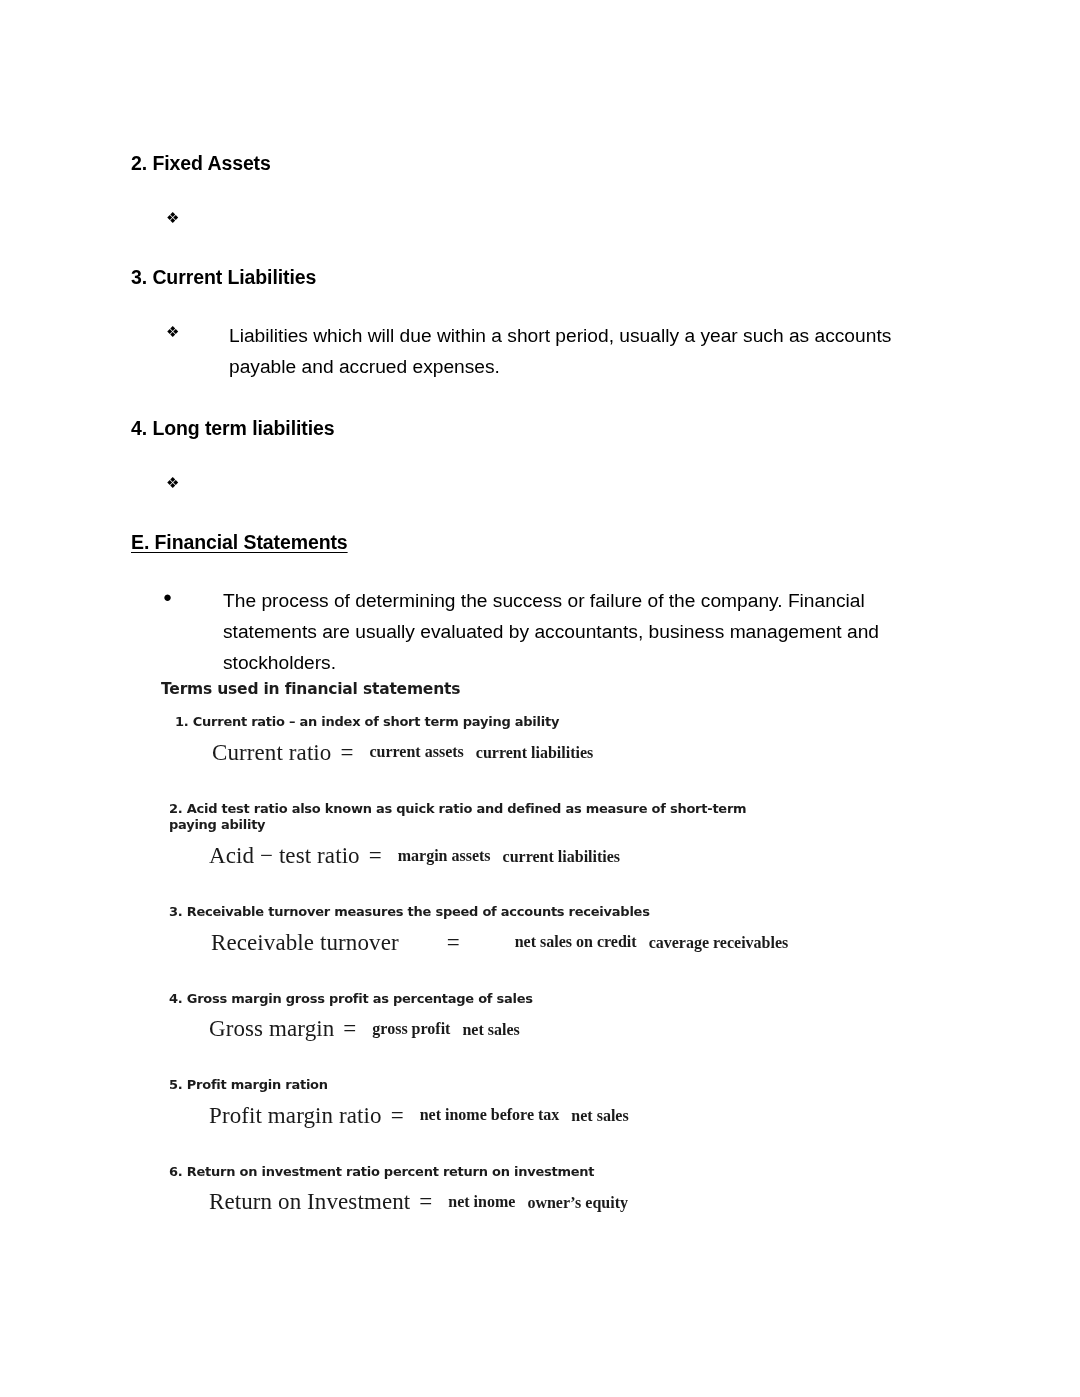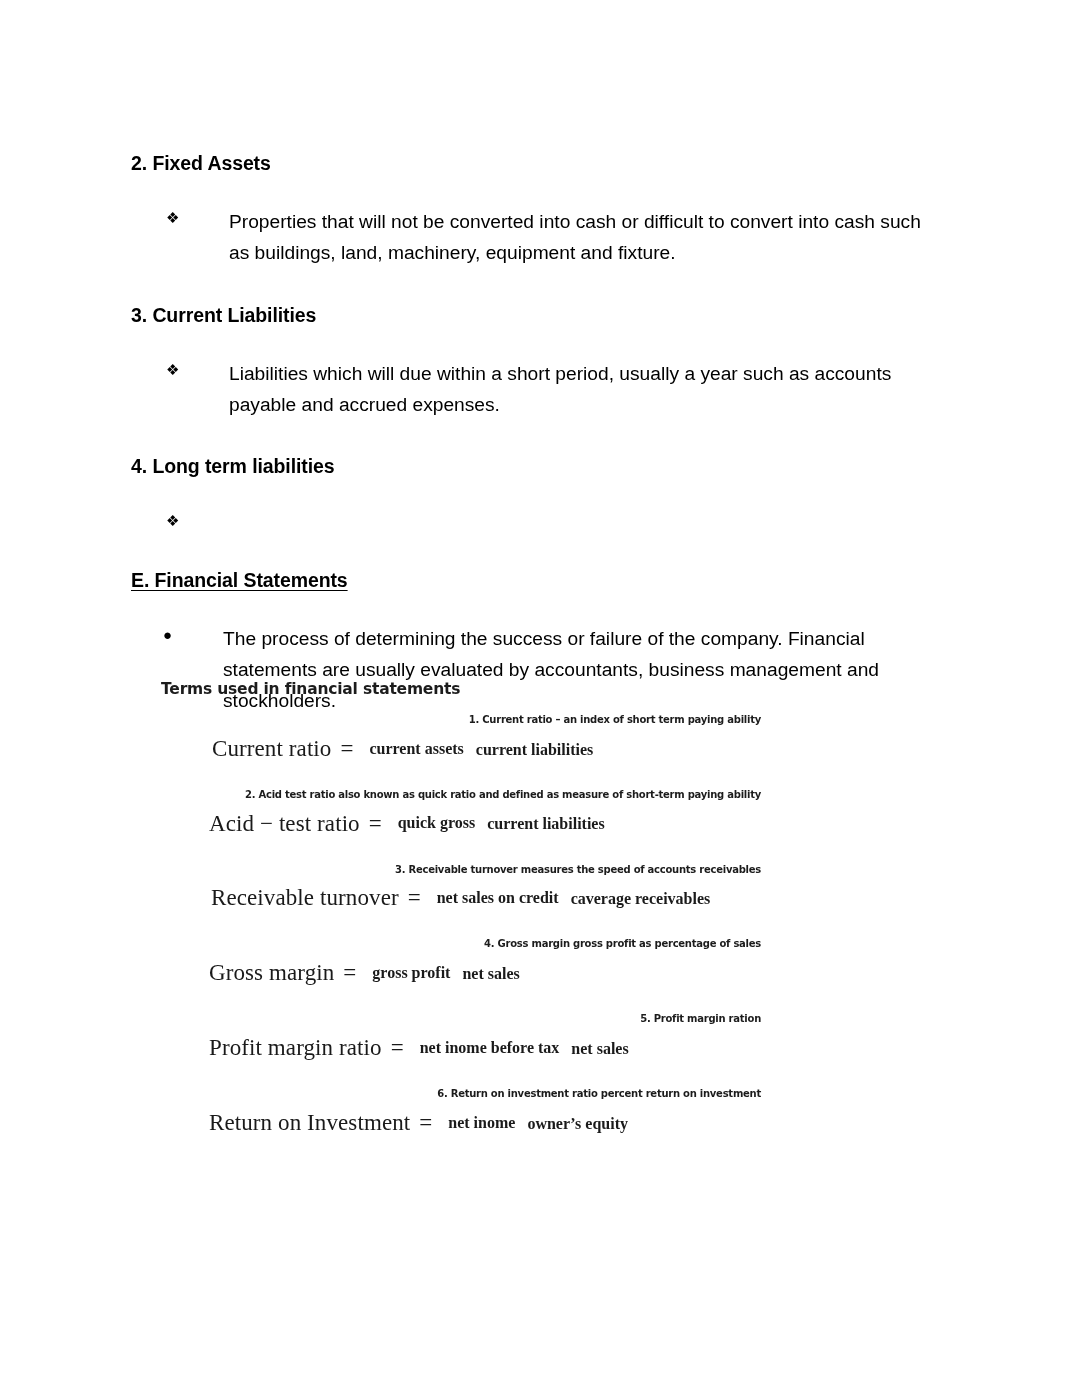--- a/index.html
+++ b/index.html
@@ -92,40 +92,39 @@
   .embed-title {
     font-family: "DejaVu Sans", sans-serif;
     font-size: 15.5px;
     font-weight: bold;
     color: #1c1c1c;
     letter-spacing: -0.2px;
     margin: 0 0 16px 0;
   }
   .term-label {
     font-family: "DejaVu Sans", sans-serif;
-    font-size: 10px;
+    font-size: 13px;
     font-weight: bold;
     color: #1c1c1c;
     letter-spacing: -0.25px;
     line-height: 1.28;
-    margin: 0;
-    text-align: right;
+    margin: 8px;
   }
   .term-label.indent {
     padding-left: 6px;
   }
 
   .formula {
     display: flex;
     align-items: center;
     margin: 9px 0 13px 0;
     padding-left: 51px;
   }
   .formula.pad2 { padding-left: 48px; }
-  .formula.pad3 { padding-left: 50px; }
+  .formula.pad3 { padding-left: 50px; gap: 39px; }
   .formula.pad4 { padding-left: 48px; }
   .formula.pad5 { padding-left: 48px; text-align: right; }
   .formula.pad6 { padding-left: 48px; }
 
   .fx-lhs {
     font-family: "Liberation Serif", "DejaVu Serif", serif;
     font-size: 23px;
     color: #1a1a1a;
     white-space: nowrap;
     letter-spacing: 0.1px;
@@ -166,21 +165,20 @@
 
 <div class="page">
 
   <div class="doc-body">
 
     <div>
       <p class="heading">2. Fixed Assets</p>
       <div class="gap-md"></div>
       <div class="bullet-row">
         <span class="bullet-glyph floret">❖</span>
-        <span class="bullet-text">Properties that will not be converted into cash or difficult to convert into cash such as buildings, land, machinery, equipment and fixture.</span>
       </div>
     </div>
 
     <div class="gap-lg"></div>
 
     <div>
       <p class="heading">3. Current Liabilities</p>
       <div class="gap-md"></div>
       <div class="bullet-row">
         <span class="bullet-glyph floret">❖</span>
@@ -226,21 +224,21 @@
       </span>
     </div>
 
     <div class="sp-a"></div>
 
     <p class="term-label">2. Acid test ratio also known as quick ratio and defined as measure of short-term paying ability</p>
     <div class="formula pad2">
       <span class="fx-lhs">Acid − test ratio</span>
       <span class="fx-eq">=</span>
       <span class="frac">
-        <span class="num">quick gross</span>
+        <span class="num">margin assets</span>
         <span class="bar"></span>
         <span class="den">current liabilities</span>
       </span>
     </div>
 
     <div class="sp-a"></div>
 
     <p class="term-label">3. Receivable turnover measures the speed of accounts receivables</p>
     <div class="formula pad3">
       <span class="fx-lhs">Receivable turnover</span>

